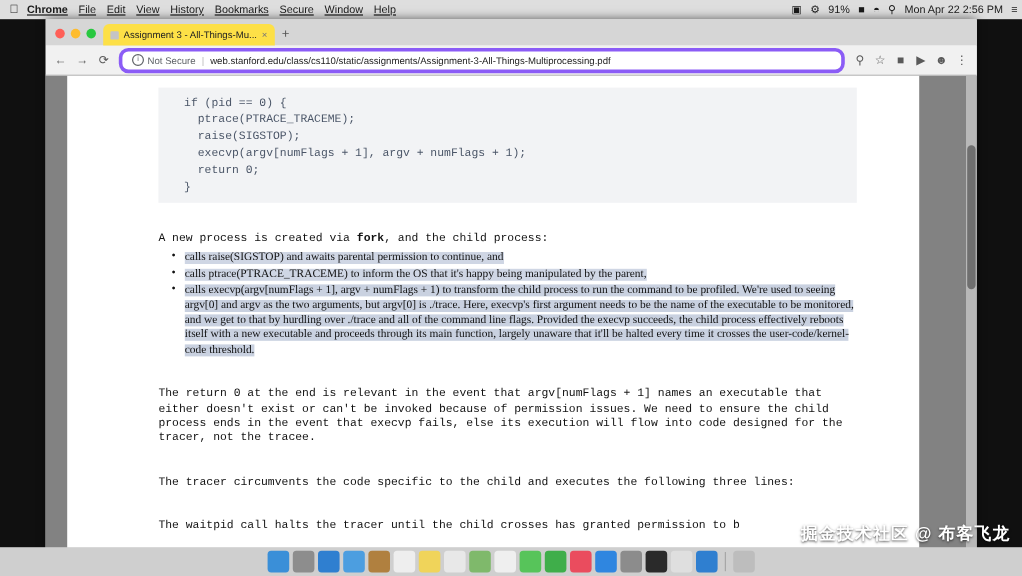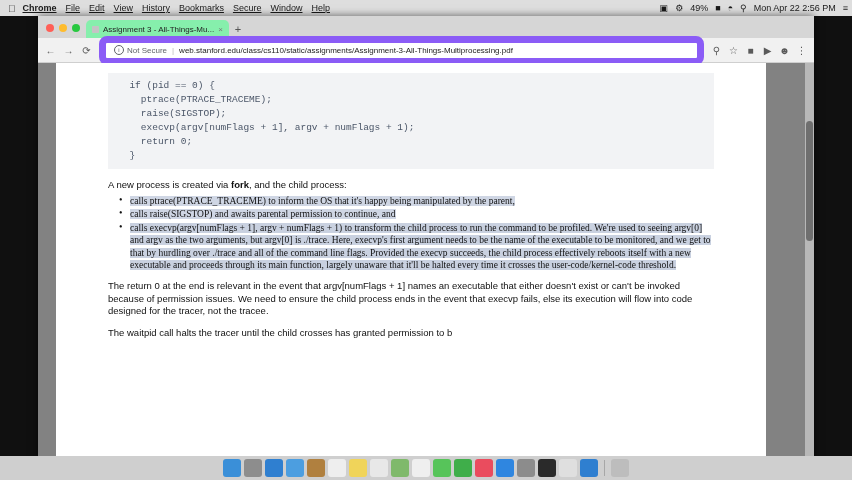--- a/index.html
+++ b/index.html
@@ -17,47 +17,47 @@
   .menubar .right .mb-ic{font-size:9px;}
 
   
   .window{position:absolute;left:38px;top:16px;width:776px;height:444px;background:#fff;
           box-shadow:0 0 8px rgba(0,0,0,.6);overflow:hidden;}
 
   .tabbar{height:22px;background:#d6d6d6;display:flex;align-items:flex-end;padding-left:6px;}
   .traffic{display:flex;align-items:center;gap:5px;padding:0 6px 6px 2px;}
   .dot{width:8px;height:8px;border-radius:50%;}
   .dot.r{background:#ff5f57;}.dot.y{background:#febc2e;}.dot.g{background:#28c840;}
-  .tab{height:18px;background:#86efac;border-radius:5px 5px 0 0;display:flex;align-items:center;
+  .tab{height:18px;background:#fde047;border-radius:5px 5px 0 0;display:flex;align-items:center;
        padding:0 6px;font-size:8px;color:#222;max-width:180px;gap:4px;}
   .tab .favicon{width:7px;height:7px;background:#c4c4c4;border-radius:1px;flex:none;}
   .tab .ttl{overflow:hidden;text-overflow:ellipsis;white-space:nowrap;}
   .tab .x{font-size:8px;color:#777;}
   .newtab{font-size:11px;color:#555;padding:0 6px 3px 6px;}
 
   .toolbar{height:24px;background:#f1f1f1;display:flex;align-items:center;padding:0 7px;
            border-bottom:1px solid #cfcfcf;gap:7px;}
   .tb-ic{font-size:10px;color:#5a5a5a;width:11px;text-align:center;}
-  .omnibox{flex:1;height:15px;background:#fff;border:7px solid #8b5cf6;border-radius:8px;
+  .omnibox{flex:1;height:15px;background:#fff;border:3px solid #8b5cf6;border-radius:8px;
            display:flex;align-items:center;padding:0 8px;font-size:8px;color:#333;gap:5px;overflow:hidden;}
   .omnibox .insecure{color:#5f6368;display:flex;align-items:center;gap:3px;white-space:nowrap;}
   .omnibox .ibadge{display:inline-block;width:8px;height:8px;border:1px solid #5f6368;border-radius:50%;
                    font-size:6px;line-height:8px;text-align:center;}
   .omnibox .url{color:#222;white-space:nowrap;overflow:hidden;text-overflow:ellipsis;}
   .tb-right{display:flex;align-items:center;gap:6px;}
 
   
   .viewer{position:relative;height:398px;background:#828282;overflow:hidden;}
   .page{position:absolute;left:18px;top:0;width:710px;min-height:398px;background:#fff;}
-  .pagepad{padding:10px 52px 0 52px;}
+  .pagepad{padding:10px 52px 0 76px;}
 
   .code{background:#f2f3f5;color:#4b5668;font-family:"Liberation Mono",monospace;
         font-size:9.5px;line-height:14px;padding:6px 10px;white-space:pre;}
   .code.top{margin-top:0;}
-  .txt{font-family:Liberation Sans, sans-serif;font-size:9.5px;line-height:12.4px;color:#111;margin-top:9px;}
+  .txt{font-family:Liberation Mono, monospace;font-size:9.5px;line-height:12.4px;color:#111;margin-top:24px;}
   .txt b{font-weight:bold;}
   ul.bul{margin:4px 0 0 0;padding-left:22px;list-style:none;}
   ul.bul li{font-family:"Liberation Serif",serif;font-size:9.5px;line-height:12.4px;color:#111;
             position:relative;margin-bottom:1px;}
   ul.bul li:before{content:"•";position:absolute;left:-11px;top:-1px;font-size:10px;}
   .hl{background:#cfd6e4;}
   .hl2{background:#c9d1e0;text-align:center;}
 
   
   .vscroll{position:absolute;right:0;top:0;width:9px;height:398px;background:#b8b8b8;}
@@ -95,21 +95,21 @@
     <span class="mb-item">Edit</span>
     <span class="mb-item">View</span>
     <span class="mb-item">History</span>
     <span class="mb-item">Bookmarks</span>
     <span class="mb-item">Secure</span>
     <span class="mb-item">Window</span>
     <span class="mb-item">Help</span>
     <span class="right">
       <span class="mb-ic">▣</span>
       <span class="mb-ic">⚙</span>
-      <span class="mb-ic">49%</span>
+      <span class="mb-ic">91%</span>
       <span class="mb-ic">■</span>
       <span class="mb-ic">◓</span>
       <span class="mb-ic">⚲</span>
       <span class="mb-ic">Mon Apr 22  2:56 PM</span>
       <span class="mb-ic">≡</span>
     </span>
   </div>
 
   <div class="window">
 
@@ -158,41 +158,43 @@
     raise(SIGSTOP);
     execvp(argv[numFlags + 1], argv + numFlags + 1);
     return 0;
   }</pre>
 
           <div class="txt">
             <span>A new process is created via </span><b>fork</b><span>, and the child process:</span>
           </div>
 
           <ul class="bul">
+            <li><span class="hl">calls raise(SIGSTOP) and awaits parental permission to continue, and</span></li>
             <li><span class="hl">calls ptrace(PTRACE_TRACEME) to inform the OS that it's happy being manipulated by the parent,</span></li>
-            <li><span class="hl">calls raise(SIGSTOP) and awaits parental permission to continue, and</span></li>
             <li><span class="hl2">calls execvp(argv[numFlags + 1], argv + numFlags + 1) to transform the child process to run the command to be profiled. We're used to seeing argv[0] and argv as the two arguments, but argv[0] is ./trace. Here, execvp's first argument needs to be the name of the executable to be monitored, and we get to that by hurdling over ./trace and all of the command line flags. Provided the execvp succeeds, the child process effectively reboots itself with a new executable and proceeds through its main function, largely unaware that it'll be halted every time it crosses the user-code/kernel-code threshold.</span></li>
           </ul>
 
           <div class="txt">The return 0 at the end is relevant in the event that argv[numFlags + 1] names an executable that either doesn't exist or can't be invoked because of permission issues. We need to ensure the child process ends in the event that execvp fails, else its execution will flow into code designed for the tracer, not the tracee.</div>
 
+          <div class="txt">The tracer circumvents the code specific to the child and executes the following three lines:</div>
 
 
           <div class="txt">The waitpid call halts the tracer until the child crosses has granted permission to b</div>
         </div>
       </div>
 
       <div class="vscroll">
         <div class="vthumb"></div>
       </div>
     </div>
 
     <div class="winbottom"></div>
   </div>
 
+  <div class="watermark">掘金技术社区 @ 布客飞龙</div>
 
   <div class="dock">
     <div class="dockicon" style="background:#3a8fd8;"></div>
     <div class="dockicon" style="background:#8d8d8d;"></div>
     <div class="dockicon" style="background:#2f7fd0;"></div>
     <div class="dockicon" style="background:#4c9ee0;"></div>
     <div class="dockicon" style="background:#b0803f;"></div>
     <div class="dockicon" style="background:#eeeeee;"></div>
     <div class="dockicon" style="background:#f0d45a;"></div>
     <div class="dockicon" style="background:#e8e8e8;"></div>

